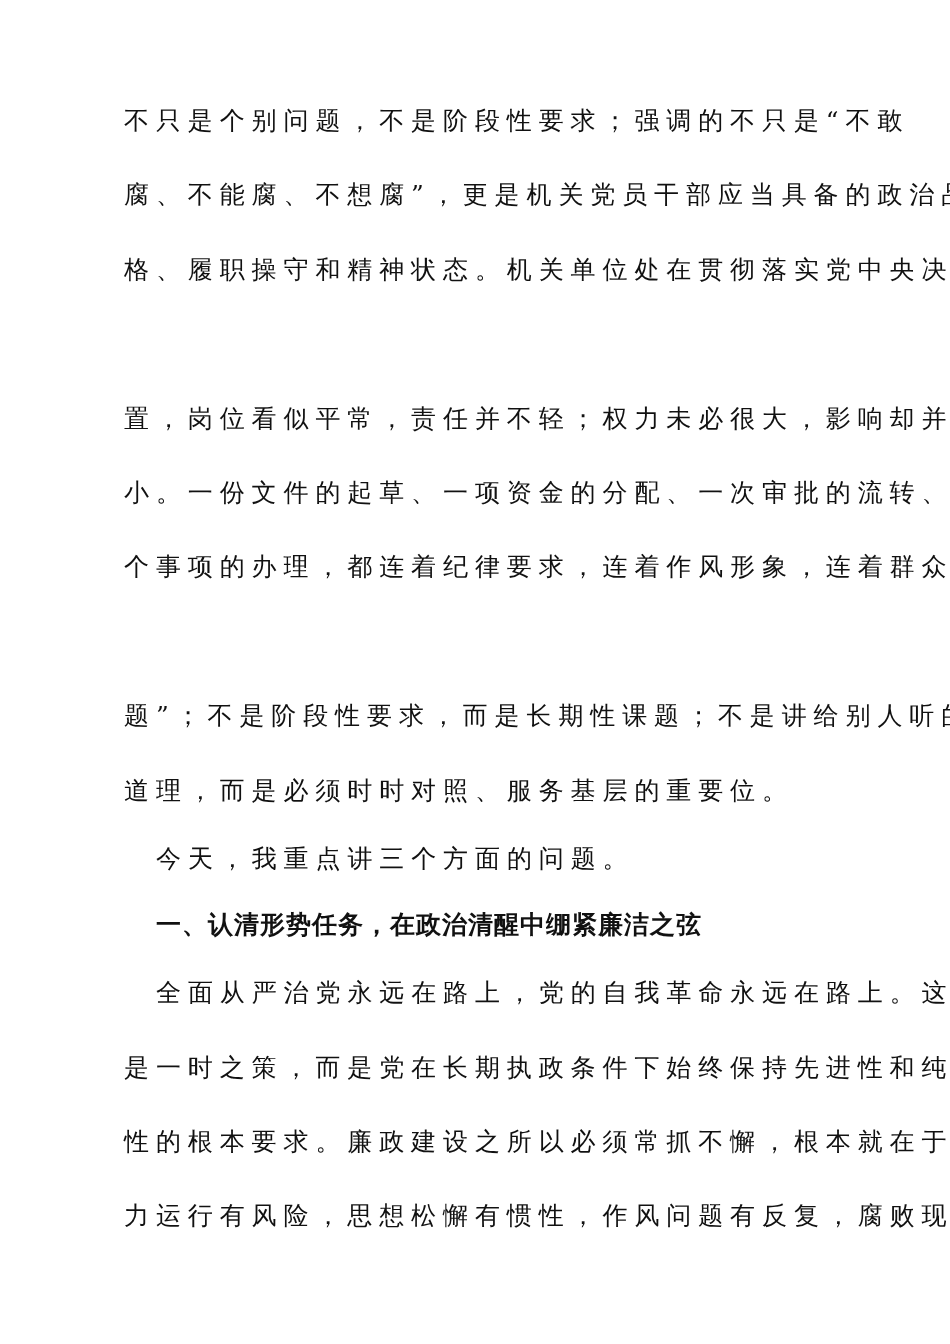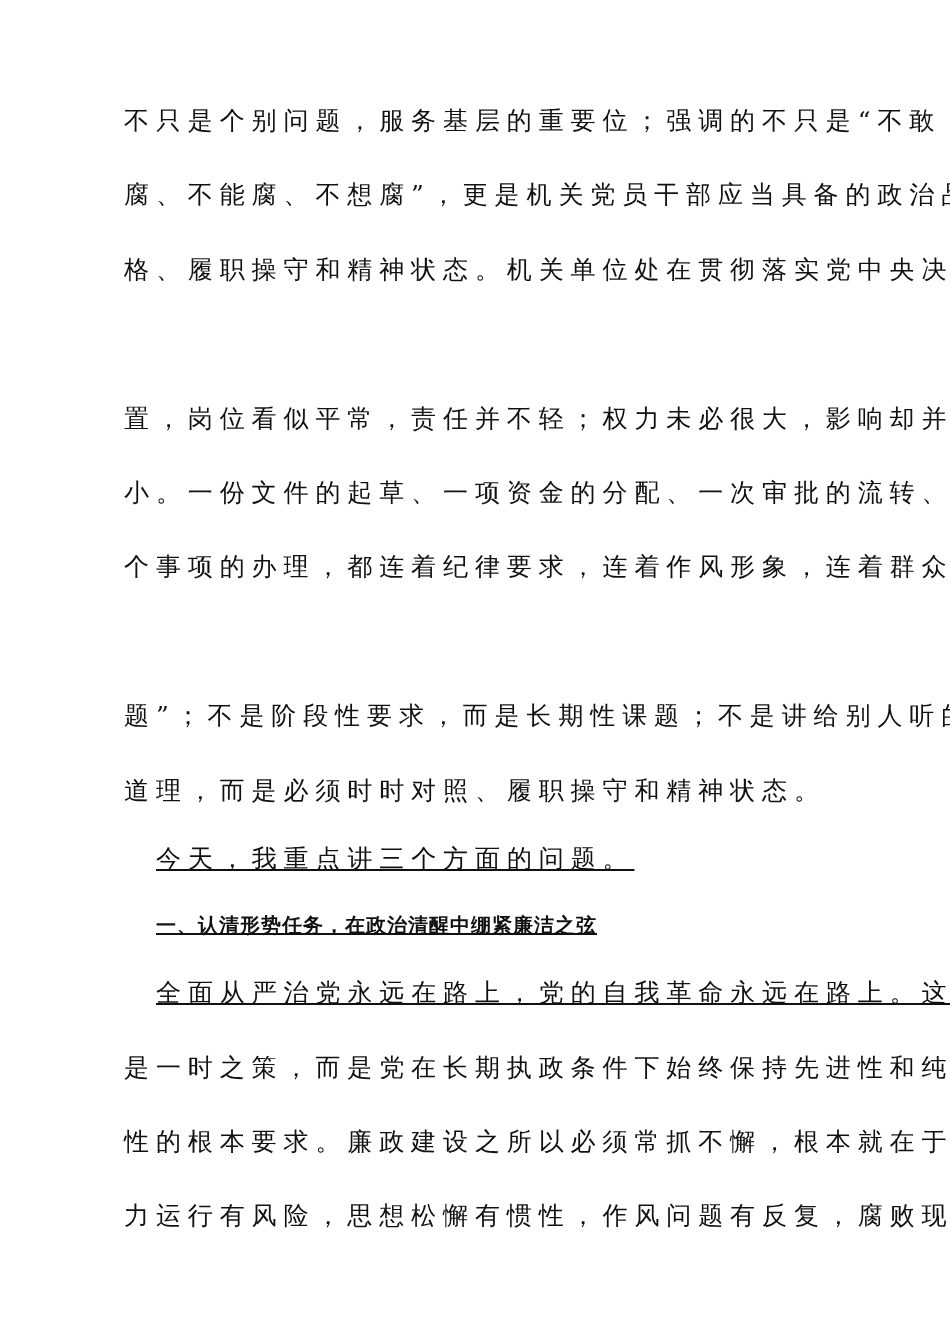--- a/index.html
+++ b/index.html
@@ -9,41 +9,41 @@
     position: absolute;
     left: 124px;
     width: 720px;
     font-family: "DejaVu Serif", "Liberation Serif", serif;
     font-size: 25px;
     line-height: 30px;
     letter-spacing: 6.9px;
     color: #111;
     white-space: nowrap;
   }
-  .indent { left: 156px; text-decoration: underline; }
+  .indent { left: 156px; }
   .heading {
     font-family: "DejaVu Sans", "Liberation Sans", sans-serif;
     font-weight: bold;
     letter-spacing: 1px;
-    font-size: 20px;
+    font-size: 25px;
   }
 </style>
 </head>
 <body>
 
 <div class="page">
 
-  <div class="line" style="top:106px">不只是个别问题，服务基层的重要位；强调的不只是“不敢</div>
+  <div class="line" style="top:106px">不只是个别问题，不是阶段性要求；强调的不只是“不敢</div>
   <div class="line" style="top:180px">腐、不能腐、不想腐”，更是机关党员干部应当具备的政治品</div>
   <div class="line" style="top:255px">格、履职操守和精神状态。机关单位处在贯彻落实党中央决策</div>
   <div class="line" style="top:404px">置，岗位看似平常，责任并不轻；权力未必很大，影响却并不</div>
   <div class="line" style="top:478px">小。一份文件的起草、一项资金的分配、一次审批的流转、一</div>
   <div class="line" style="top:552px">个事项的办理，都连着纪律要求，连着作风形象，连着群众感</div>
   <div class="line" style="top:701px">题”；不是阶段性要求，而是长期性课题；不是讲给别人听的</div>
-  <div class="line" style="top:776px">道理，而是必须时时对照、履职操守和精神状态。</div>
+  <div class="line" style="top:776px">道理，而是必须时时对照、服务基层的重要位。</div>
 
   <div class="line indent" style="top:844px">今天，我重点讲三个方面的问题。</div>
 
   <div class="line indent heading" style="top:910px">一、认清形势任务，在政治清醒中绷紧廉洁之弦</div>
 
   <div class="line indent" style="top:978px">全面从严治党永远在路上，党的自我革命永远在路上。这不</div>
   <div class="line" style="top:1053px">是一时之策，而是党在长期执政条件下始终保持先进性和纯洁</div>
   <div class="line" style="top:1127px">性的根本要求。廉政建设之所以必须常抓不懈，根本就在于权</div>
   <div class="line" style="top:1201px">力运行有风险，思想松懈有惯性，作风问题有反复，腐败现象</div>
 </div>

